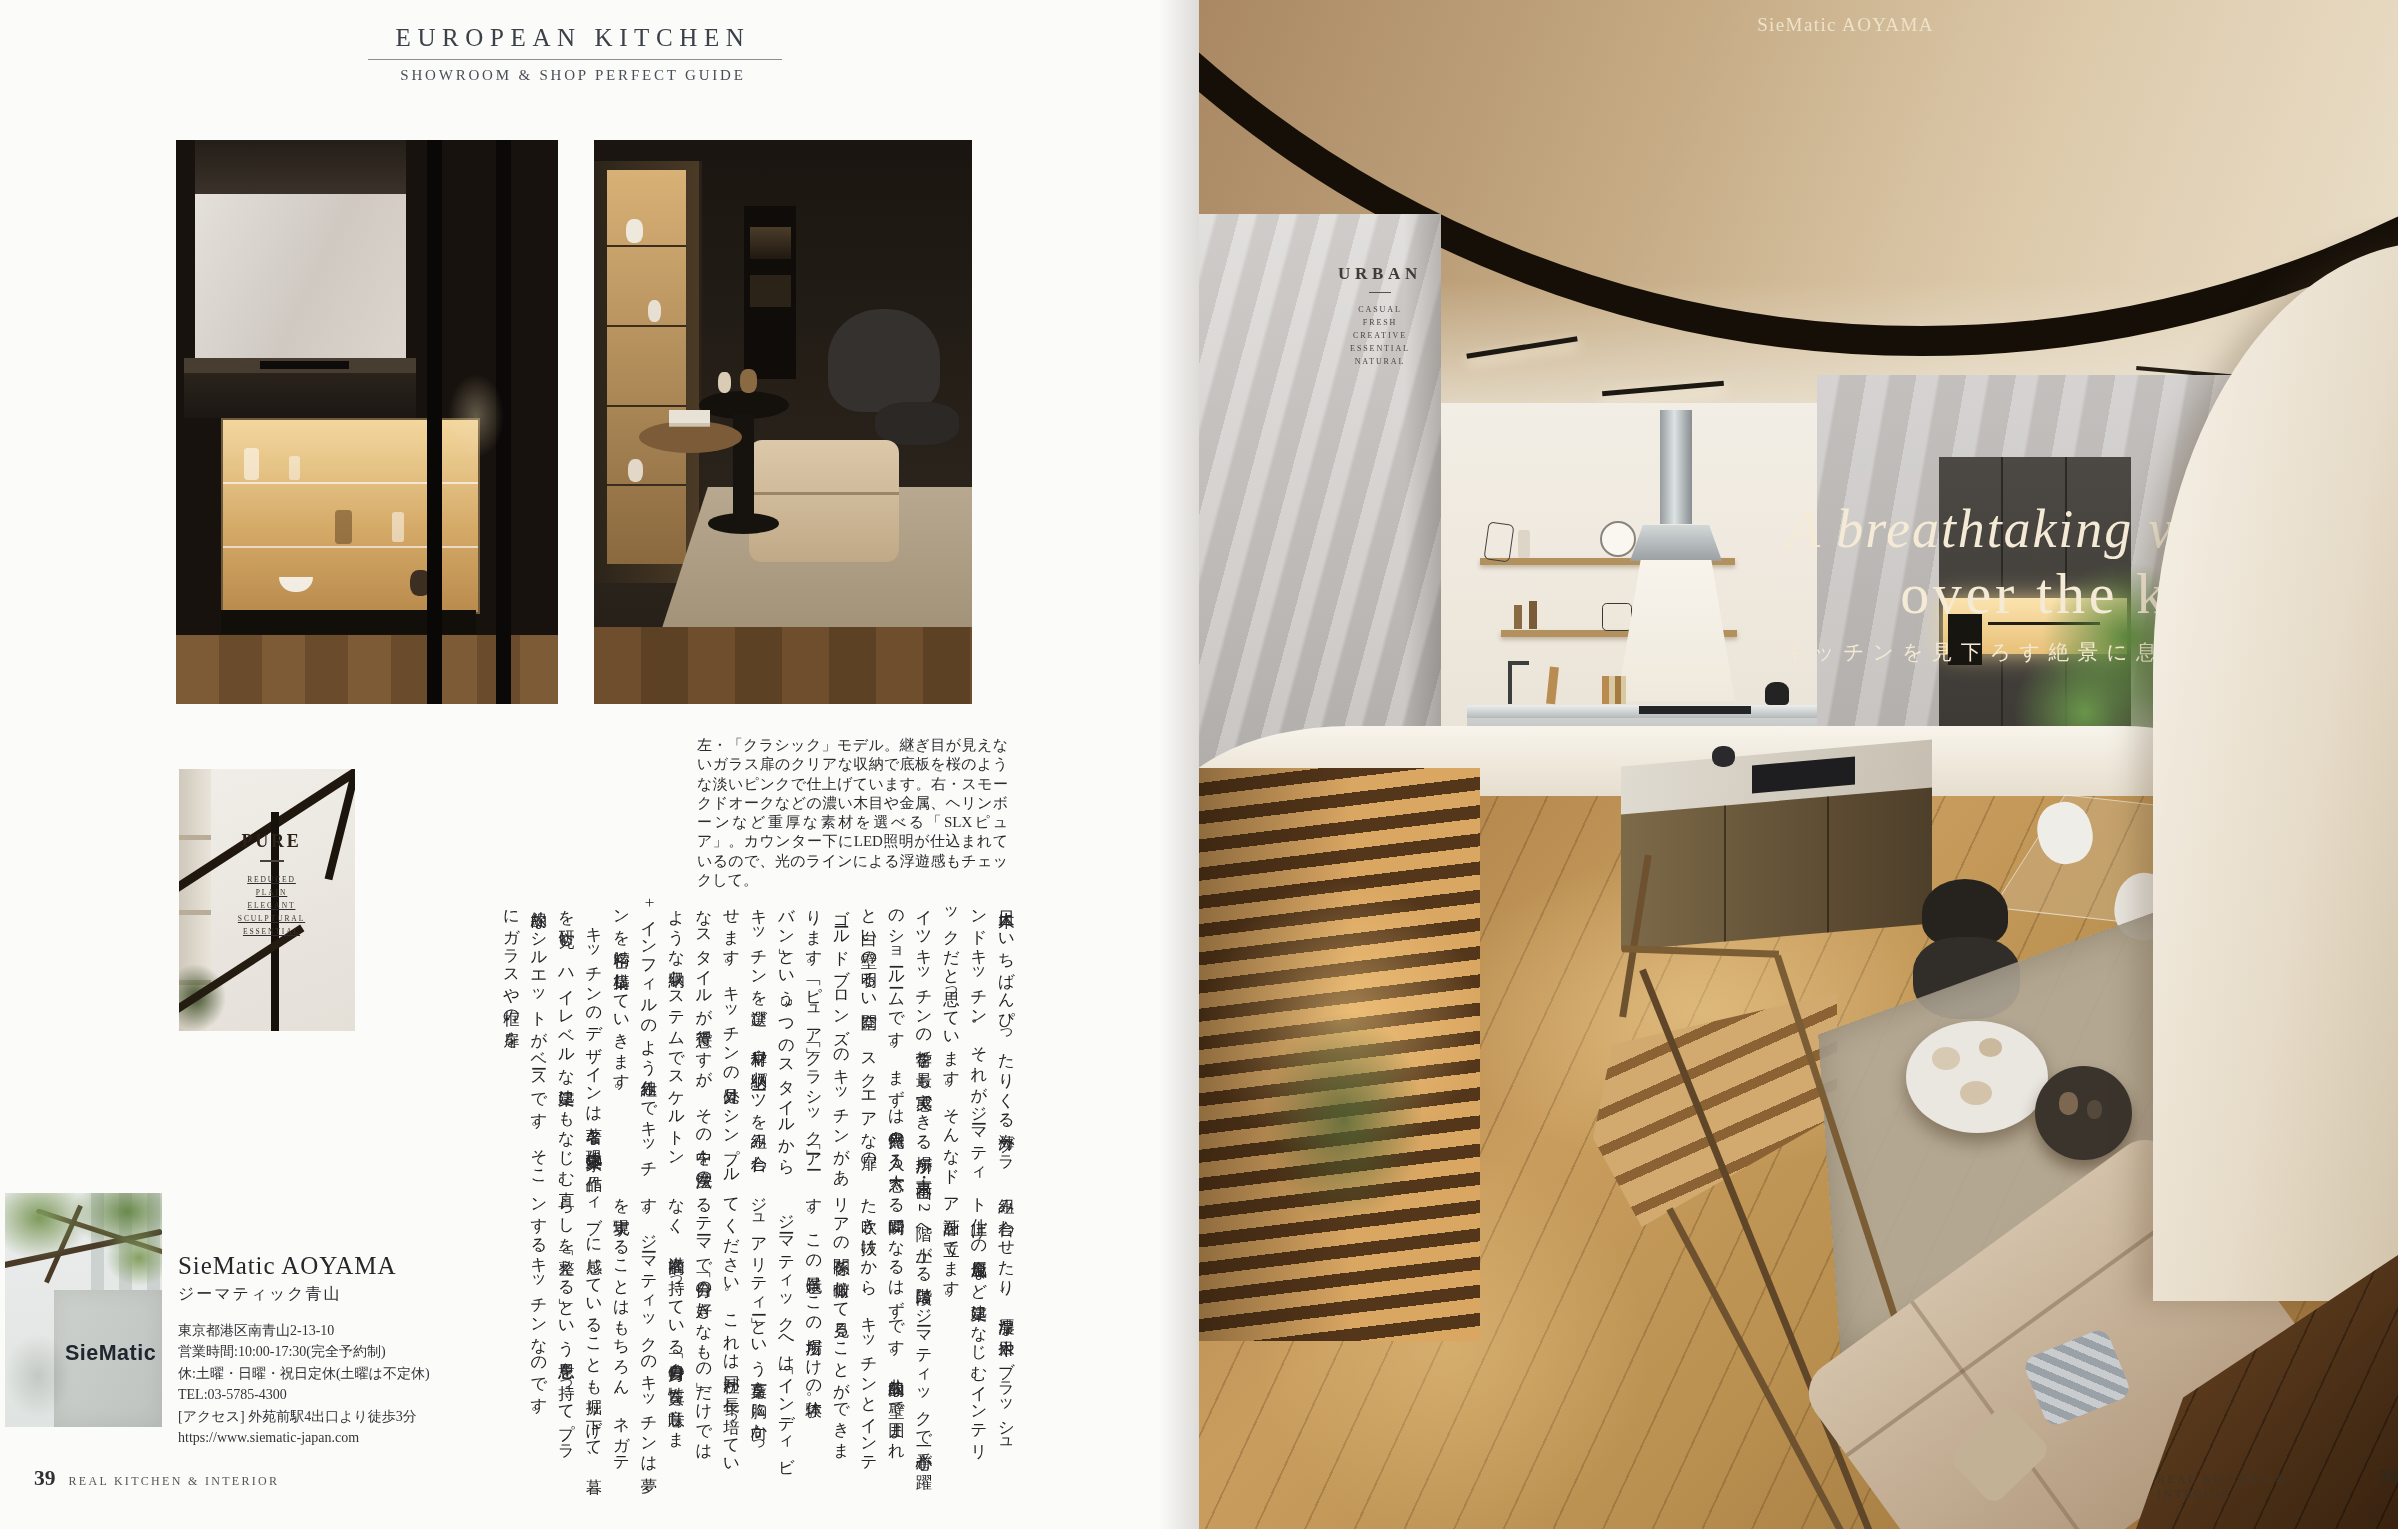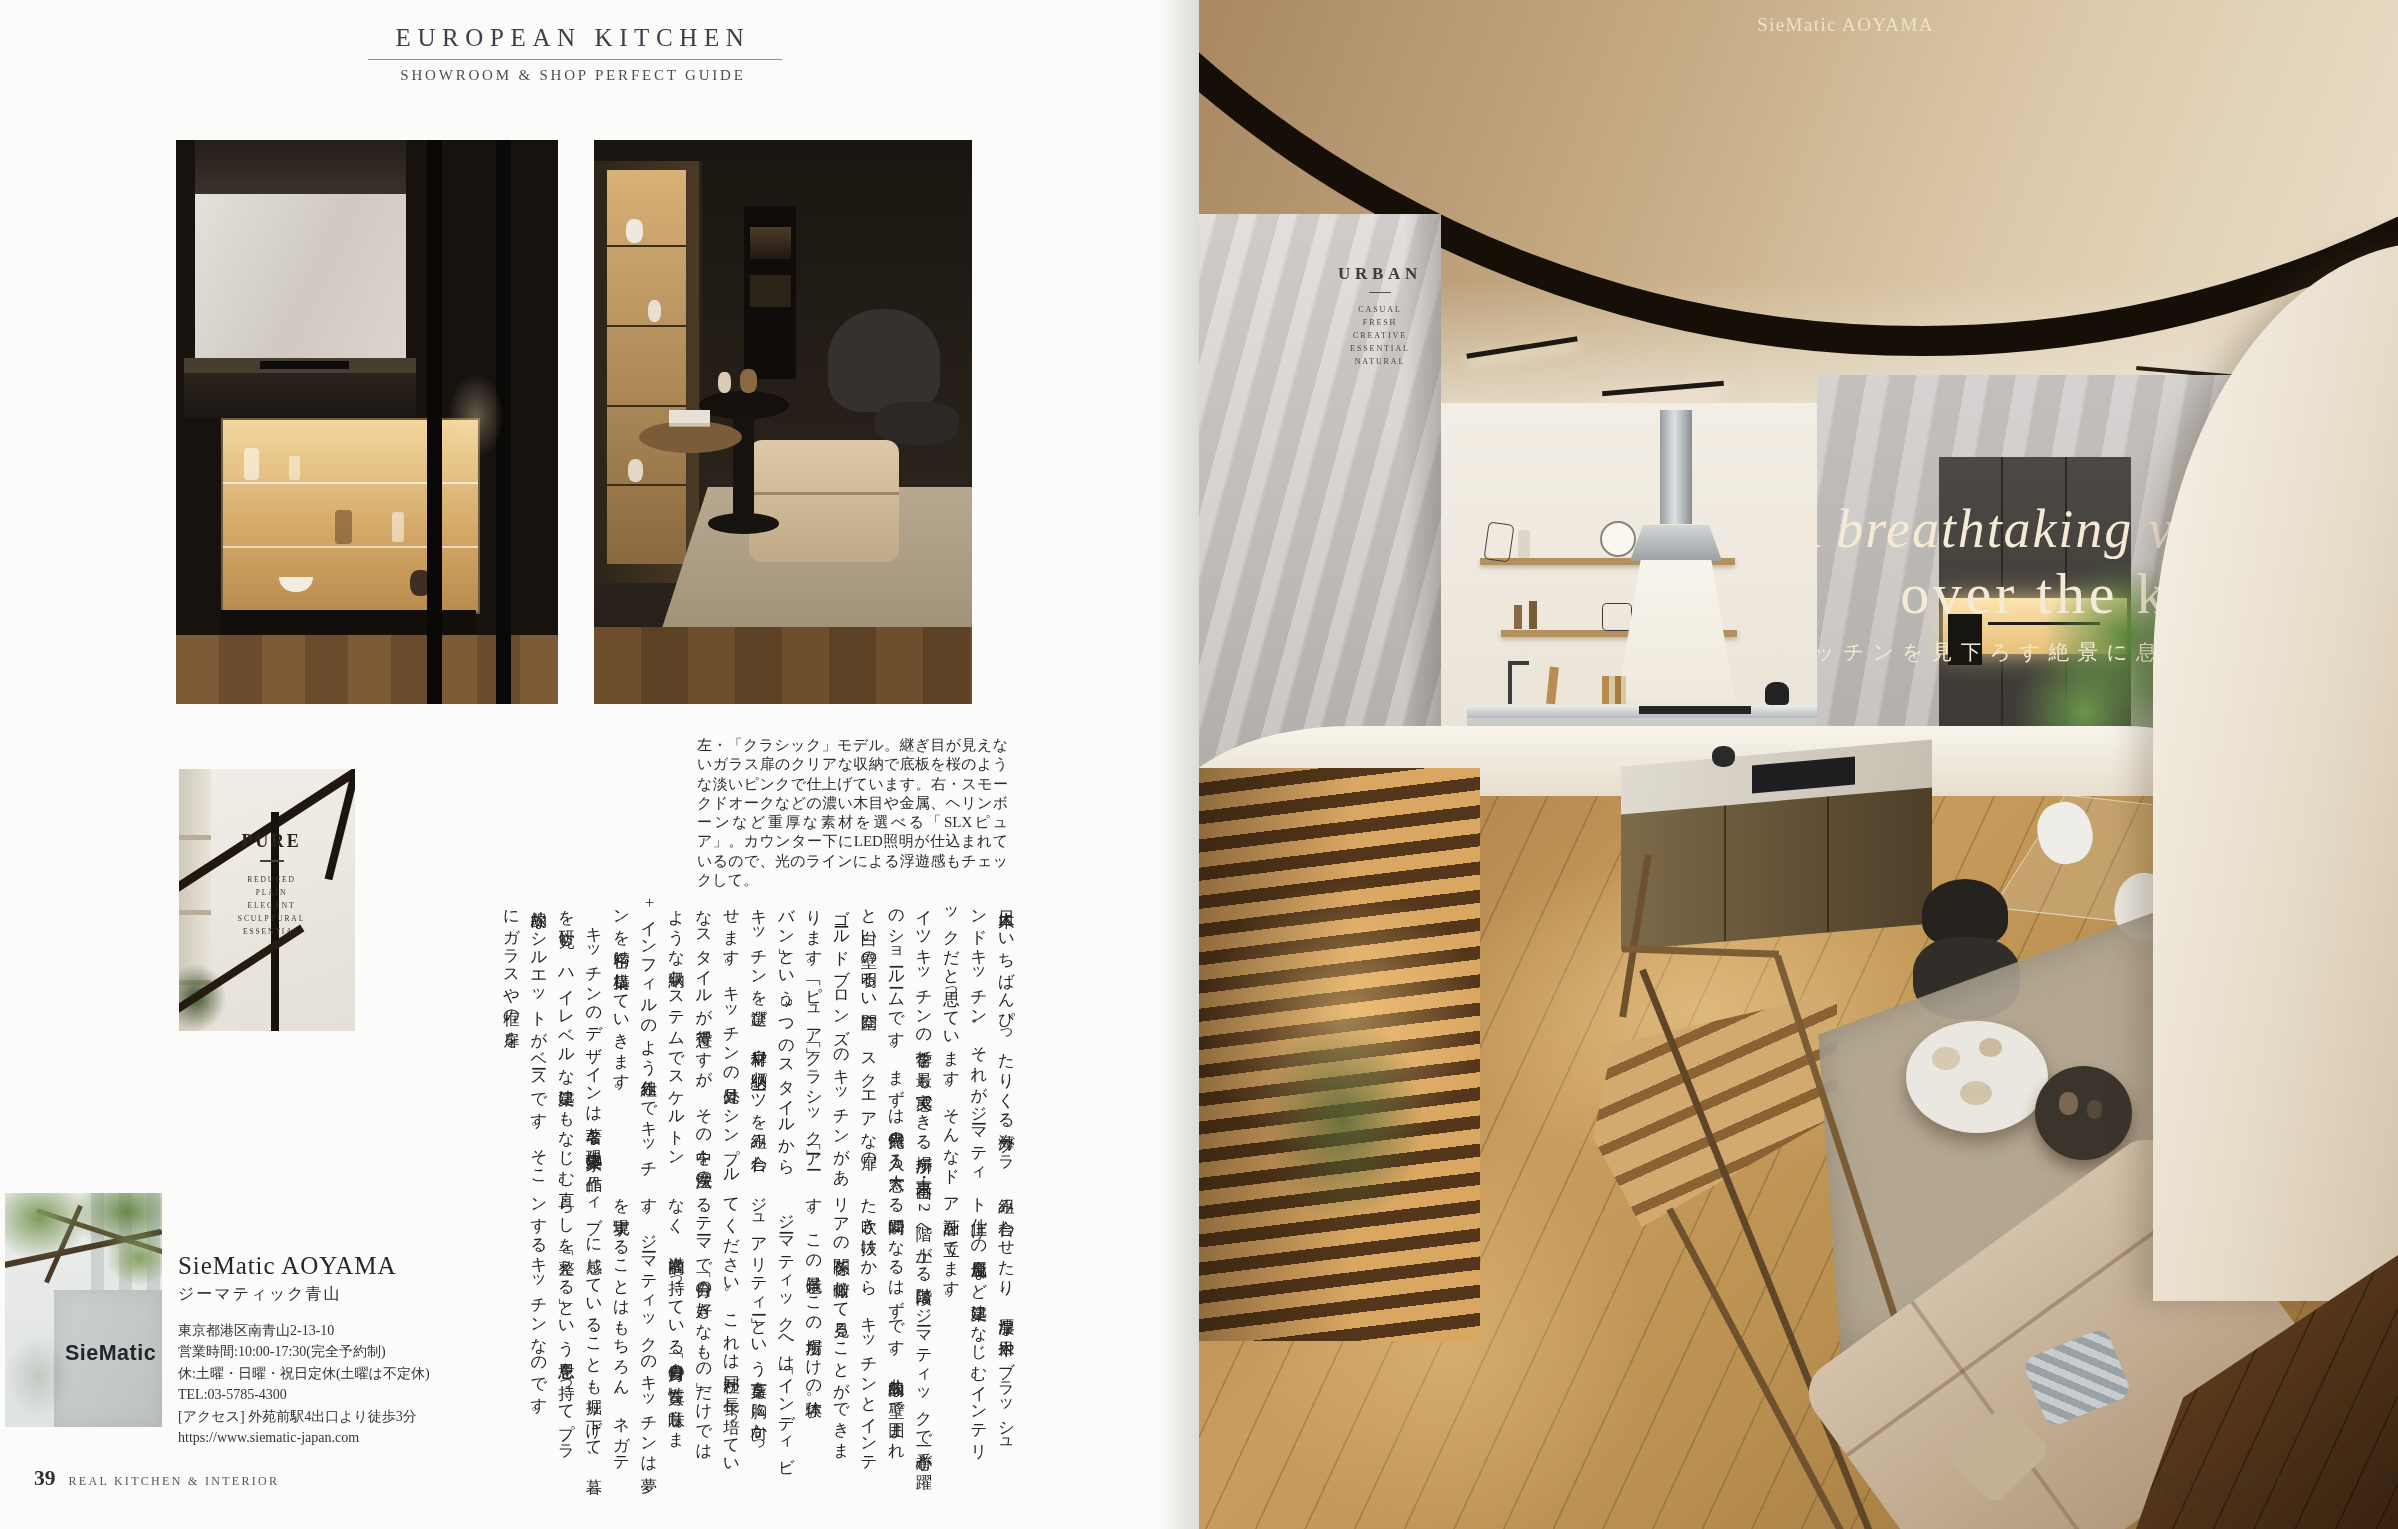--- a/index.html
+++ b/index.html
@@ -108,21 +108,21 @@
         <div class="abs" style="left:0;top:211px;width:100%;height:4.7px;background:#b9ad99;"></div>
       </div>
       <div class="abs" style="left:-13px;top:195px;width:60px;height:67px;background:radial-gradient(closest-side,#44542e,rgba(68,84,46,0));"></div>
       <div class="abs" style="left:-28px;top:52px;width:244px;height:9.4px;background:#20180f;transform:rotate(-33deg);"></div>
       <div class="abs" style="left:92px;top:43px;width:8.4px;height:219px;background:#17110b;"></div>
       <div class="abs" style="left:-66px;top:211px;width:206px;height:8.4px;background:#241b11;transform:rotate(-33deg);"></div>
       <div class="abs" style="left:159px;top:0px;width:7.5px;height:112px;background:#1c150d;transform:rotate(14deg);"></div>
       <div class="abs" style="left:41px;top:62px;width:103px;text-align:center;">
         <div style="font-size:18px;letter-spacing:2.8px;color:#2a2118;font-weight:bold;">PURE</div>
         <div style="width:24px;height:1.9px;background:#4a4136;margin:8.4px auto 11.2px;"></div>
-        <div class="sign-words" style="font-size:7.5px;line-height:13px;">
+        <div class="sign-words" style="font-size:7.5px;line-height:13px;text-decoration:underline;">
           <div style="color:#3a342c;">REDUCED</div>
           <div style="color:#3a342c;">PLAIN</div>
           <div style="color:#3a342c;">ELEGANT</div>
           <div style="color:#3a342c;">SCULPTURAL</div>
           <div style="color:#3a342c;">ESSENTIAL</div>
         </div>
       </div>
     </div>
 
     <div class="abs vtext jp" style="left:465px;top:898px;">

